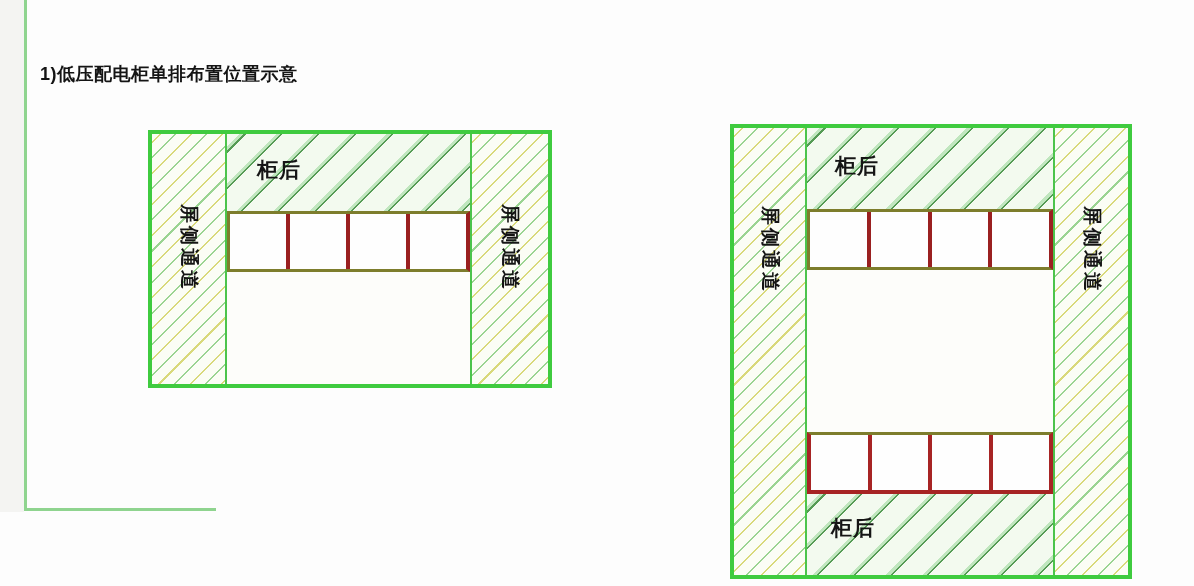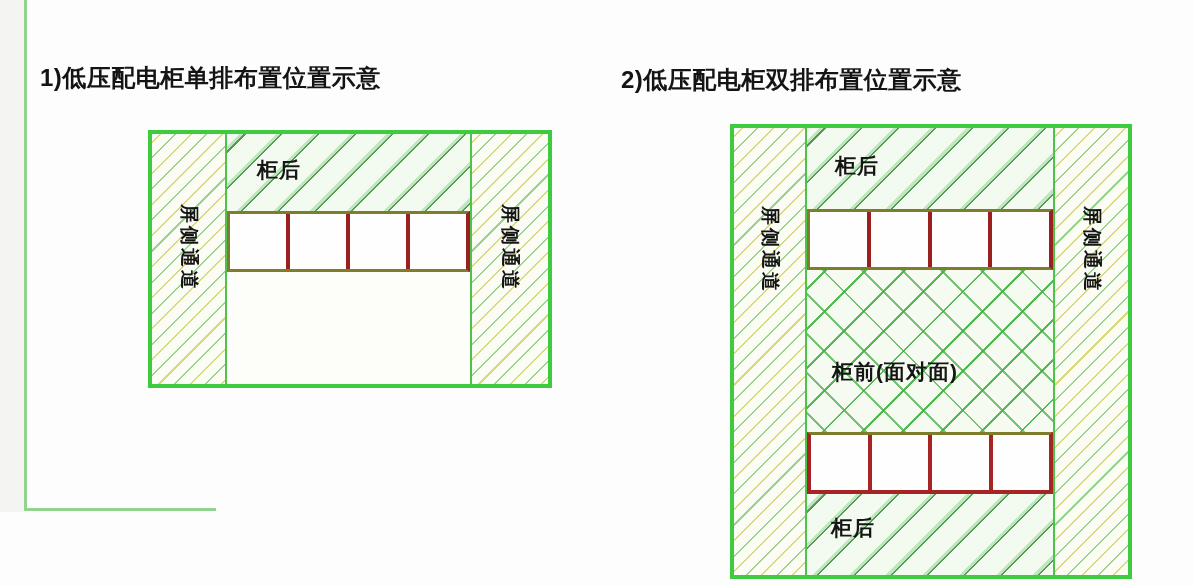--- a/index.html
+++ b/index.html
@@ -12,21 +12,21 @@
   }
 
   
   .left-strip { position:absolute; left:0; top:0; width:24px; height:512px; background:#f4f4f2; }
 
   
   .frame-vline { position:absolute; left:24px; top:0; width:3px; height:510px; background:#8fd48f; }
   .frame-hline { position:absolute; left:24px; top:508px; width:192px; height:3px; background:#8fd48f; }
 
   .caption {
-    position:absolute; font-weight:700; font-size:24px; letter-spacing:0.5px;
+    position:absolute; font-weight:700; font-size:18px; letter-spacing:0.5px;
     white-space:nowrap; color:#141414;
   }
   .caption.t1 { left:40px;  top:62px; }
   .caption.t2 { left:621px; top:64px; }
   .caption.note { left:36px; top:474px; font-size:20px; }
 
   
   .diagram {
     position:absolute; border:4px solid #3fcb3f; background:#fdfdfa;
   }
@@ -119,21 +119,20 @@
 </head>
 <body>
 
 <div class="canvas">
 
   <div class="left-strip"></div>
   <div class="frame-vline"></div>
   <div class="frame-hline"></div>
 
   <div class="caption t1">1)低压配电柜单排布置位置示意</div>
-  <div class="caption t2">2)低压配电柜双排布置位置示意</div>
 
   <div class="diagram d1">
     <div class="zone col-side col-left edge-r">
       <span class="vlabel">屏侧通道</span>
     </div>
 
     <div class="zone area-back back">
       <span class="area-label">柜后</span>
     </div>
 
@@ -159,23 +158,20 @@
       <span class="area-label">柜后</span>
     </div>
 
     <div class="cab-row row-a row1">
         <div class="cab-cell"></div>
         <div class="cab-cell"></div>
         <div class="cab-cell"></div>
         <div class="cab-cell"></div>
       </div>
 
-    <div class="zone area-front front">
-      <span class="area-label">柜前(面对面)</span>
-    </div>
 
     <div class="cab-row row-b row2">
         <div class="cab-cell"></div>
         <div class="cab-cell"></div>
         <div class="cab-cell"></div>
         <div class="cab-cell"></div>
       </div>
 
     <div class="zone area-back back-bottom">
       <span class="area-label">柜后</span>

